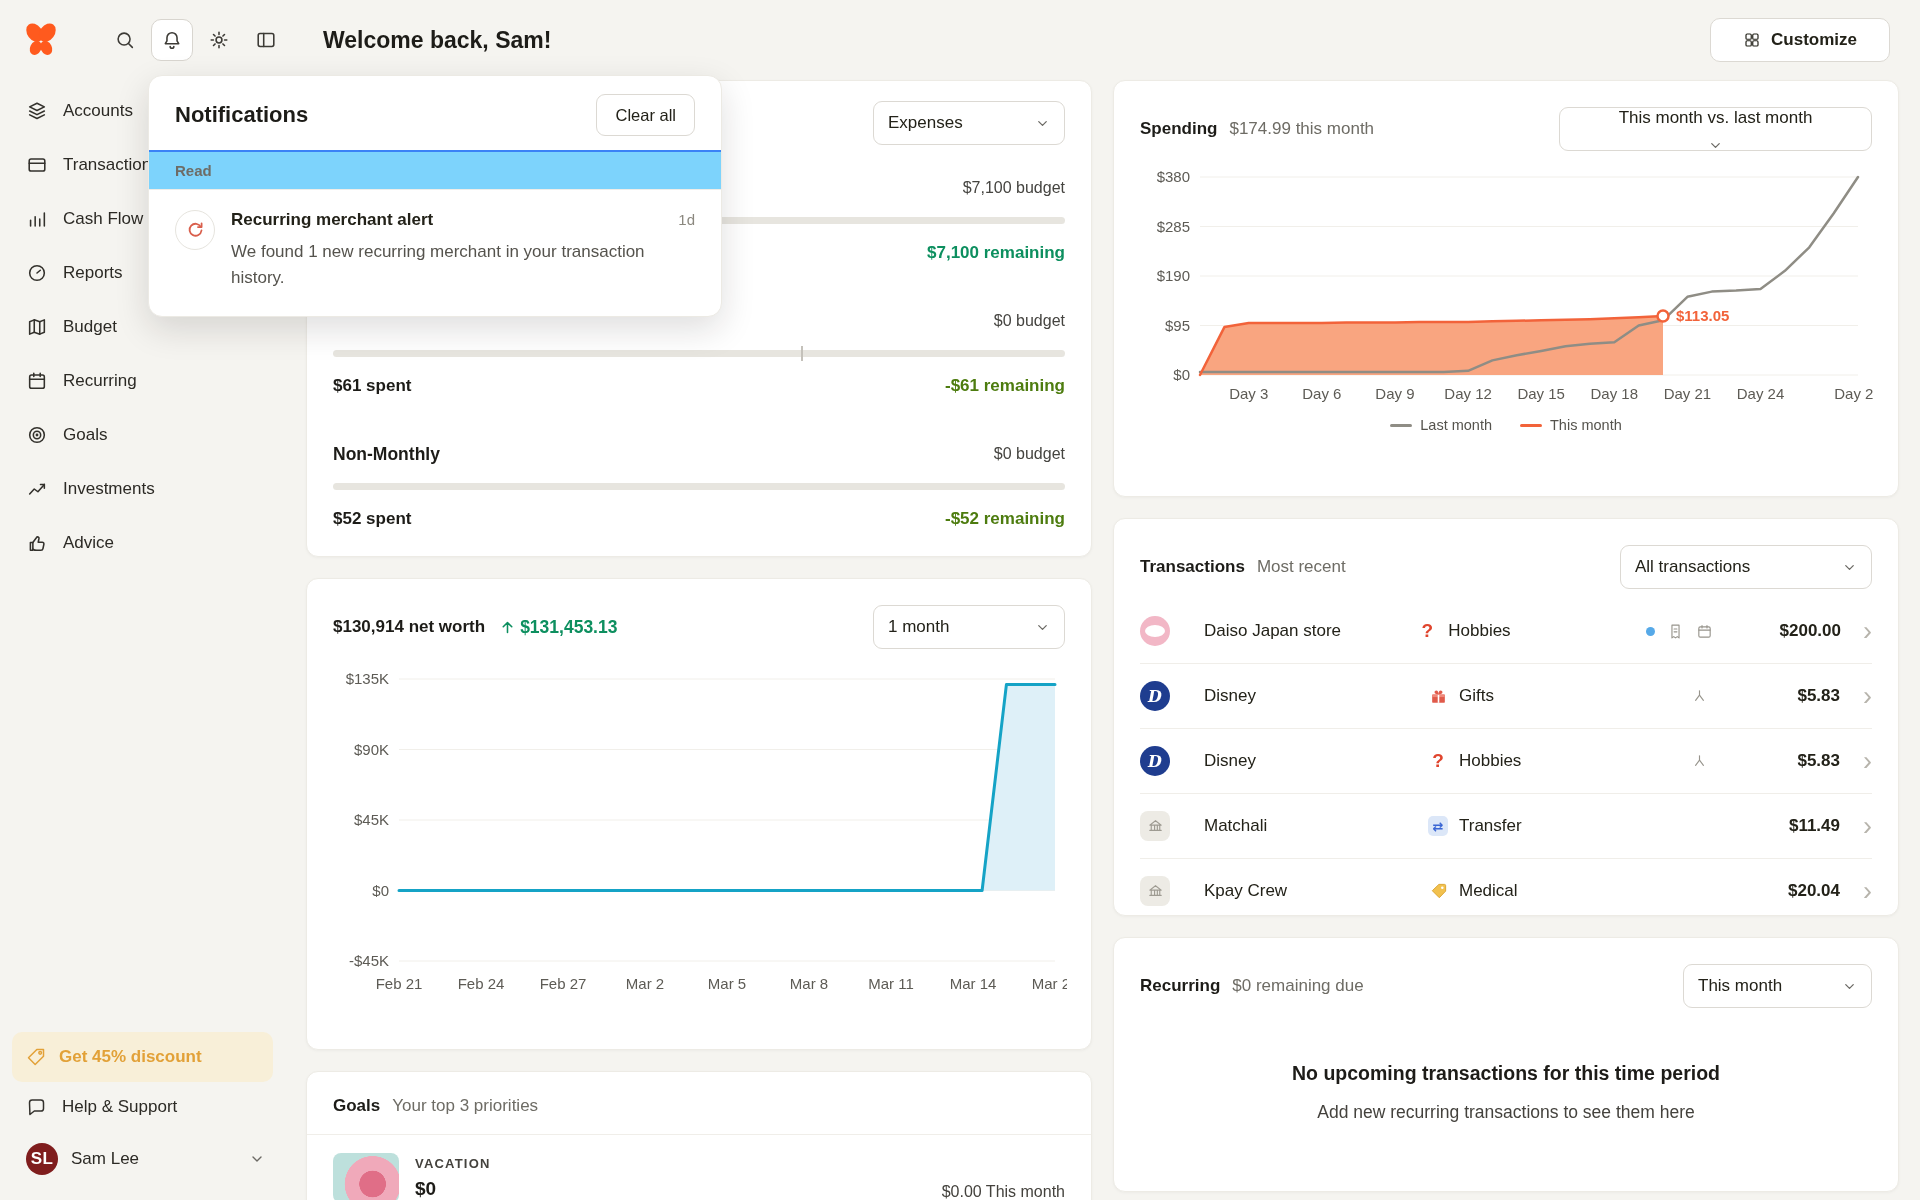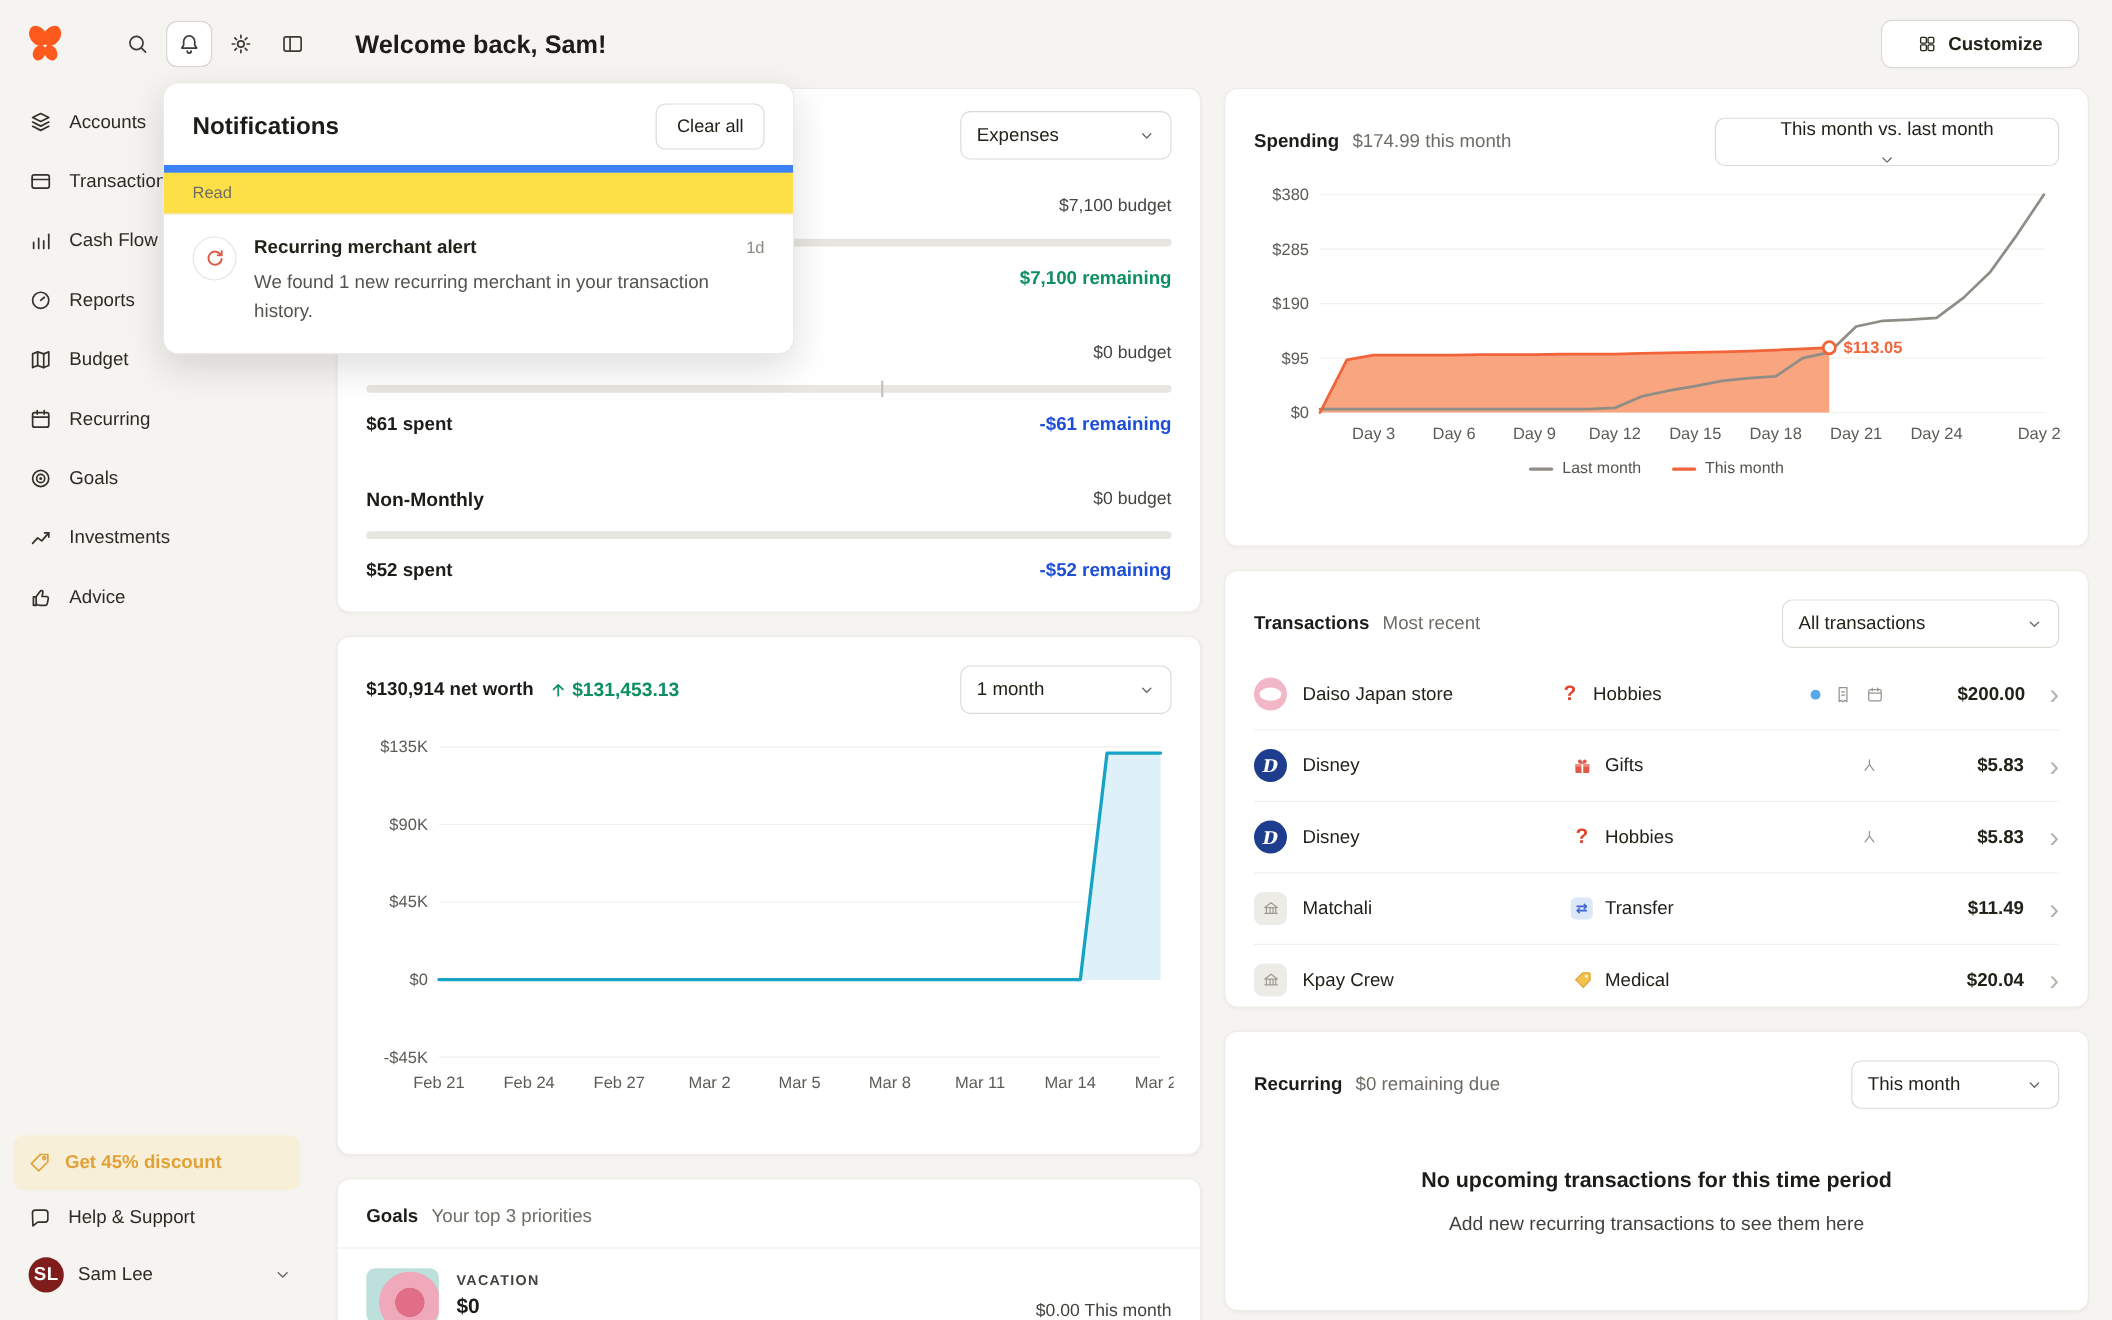--- a/index.html
+++ b/index.html
@@ -49,21 +49,21 @@
   
   .budget-card{height:477px;padding:0 26px;}
   .budget-dd{position:absolute;top:20px;right:26px;width:192px;}
   .b-sec .b-row{display:flex;justify-content:space-between;align-items:center;height:22px;}
   .b-label{font-size:16px;color:#454440;}
   .b-title{font-size:17.5px;font-weight:700;color:#1d1c18;}
   .b-bar{height:7px;border-radius:4px;background:#e7e5df;margin:18px 0;position:relative;}
   .b-tick{position:absolute;top:-4px;width:2px;height:15px;background:#c4c1ba;}
   .b-val{font-size:17px;font-weight:700;color:#1d1c18;}
   .b-green{color:#0d8f5f;}
-  .b-red{color:#1d4ed8;}
+  .b-red{color:#4d7c0f;}
   .sec0{margin-top:96px;}
   .sec1{margin-top:46px;}
   .sec2{margin-top:46px;}
   
   .nw-card{height:472px;}
   .nw-change{display:flex;align-items:center;gap:4px;margin-left:14px;color:#0d8f5f;font-size:17.5px;font-weight:700;}
   .nw-change svg{width:17px;height:17px;fill:none;stroke:#0d8f5f;stroke-width:2.2;stroke-linecap:round;stroke-linejoin:round;}
   .chart-wrap{padding:14px 26px 0 26px;}
   .legend{display:flex;justify-content:center;gap:28px;margin-top:8px;}
   .leg{display:flex;align-items:center;gap:8px;font-size:14.5px;color:#55534d;}
@@ -77,21 +77,21 @@
   .tx-rows{padding:0 26px;margin-top:10px;}
   .tx-row{display:flex;align-items:center;height:64px;border-top:1px solid #f0eee9;cursor:pointer;}
   .tx-row:first-child{border-top:none;}
   .tx-merchant-wrap{display:flex;align-items:center;gap:14px;width:288px;}
   .m-ic{width:30px;height:30px;flex:none;display:flex;align-items:center;justify-content:center;}
   .m-daiso{background:#f2b7c6;border-radius:50%;position:relative;}
   .m-daiso::after{content:"";position:absolute;left:5px;right:5px;top:9px;bottom:9px;background:#fff;border-radius:50%;}
   .m-disney{background:#1f3d8f;border-radius:50%;color:#fff;font-family:"DejaVu Serif","Liberation Serif",serif;font-style:italic;font-weight:700;font-size:16px;}
   .m-generic{background:#edebe5;border-radius:8px;}
   .m-generic svg{width:17px;height:17px;fill:none;stroke:#9e9b92;stroke-width:1.6;stroke-linecap:round;stroke-linejoin:round;}
-  .tx-merchant{font-size:17px;color:#232219;}
+  .tx-merchant{font-size:17px;color:#232219;margin-left:20px;}
   .tx-cat{display:flex;align-items:center;gap:11px;width:238px;font-size:17px;color:#232219;}
   .cat-ic{width:20px;height:20px;display:flex;align-items:center;justify-content:center;flex:none;}
   .cat-ic.q{color:#e0452e;font-weight:700;font-size:19px;}
   .cat-ic.tr{background:#dce7f8;border-radius:5px;color:#3b66d4;font-size:13px;font-weight:700;}
   .cat-ic svg{width:19px;height:19px;}
   .tx-meta{flex:1;display:flex;align-items:center;justify-content:flex-end;gap:12px;color:#97948c;}
   .tx-meta svg{width:17px;height:17px;fill:none;stroke:#97948c;stroke-width:1.6;stroke-linecap:round;stroke-linejoin:round;}
   .meta-dot{width:9px;height:9px;border-radius:50%;background:#56a9e8;}
   .tx-amount{width:118px;text-align:right;font-size:17px;font-weight:700;color:#232219;margin-left:14px;}
   .tx-chev{width:26px;text-align:right;color:#b7b4ac;font-size:27px;line-height:1;margin-left:6px;font-weight:400;}
@@ -109,21 +109,21 @@
     radial-gradient(circle at 60% 62%, #e06e87 0 26%, #f0a9ba 27% 55%, #bde0dc 56%);}
   .goal-text{margin-left:16px;}
   .goal-label{font-size:13px;letter-spacing:1.2px;color:#44423d;font-weight:700;}
   .goal-value{font-size:19px;font-weight:700;margin-top:7px;color:#1d1c18;}
   .goal-right{margin-left:auto;font-size:16px;color:#44423d;align-self:flex-end;padding-bottom:2px;}
   
   .popover{position:absolute;left:148px;top:75px;width:572px;background:#fff;border:1px solid #eceae4;border-radius:14px;box-shadow:0 12px 34px rgba(25,24,20,.14);z-index:50;overflow:hidden;}
   .pop-head{display:flex;align-items:center;justify-content:space-between;padding:18px 26px 14px 26px;}
   .pop-title{font-size:22px;font-weight:700;color:#1d1c18;}
   .clear-btn{background:#fff;border:1px solid #dcd9d3;border-radius:9px;height:42px;padding:0 18px;font-size:16.5px;color:#232219;cursor:pointer;font-family:inherit;}
-  .pop-section{background:#fde047;border-top:7px solid #3b82f6;border-bottom:1px solid #efede8;padding:10px 26px;font-size:15px;color:#6e6c66;}
+  .pop-section{background:#7dd3fc;border-top:2px solid #3b82f6;border-bottom:1px solid #efede8;padding:10px 26px;font-size:15px;color:#6e6c66;font-weight:bold;}
   .notif-item{display:flex;gap:16px;padding:20px 26px 24px 26px;cursor:pointer;}
   .notif-ic{width:38px;height:38px;border-radius:50%;border:1.5px solid #e6e4de;flex:none;display:flex;align-items:center;justify-content:center;}
   .notif-ic svg{width:19px;height:19px;fill:none;stroke:#d95f4c;stroke-width:1.9;stroke-linecap:round;stroke-linejoin:round;}
   .notif-body{flex:1;}
   .notif-top{display:flex;justify-content:space-between;align-items:baseline;}
   .notif-title{font-size:17px;font-weight:700;color:#232219;}
   .notif-time{font-size:15px;color:#8b887f;}
   .notif-text{font-size:17px;color:#55534d;line-height:1.55;margin-top:9px;max-width:420px;}
   
   text{font-family:"Liberation Sans","DejaVu Sans",sans-serif;}

